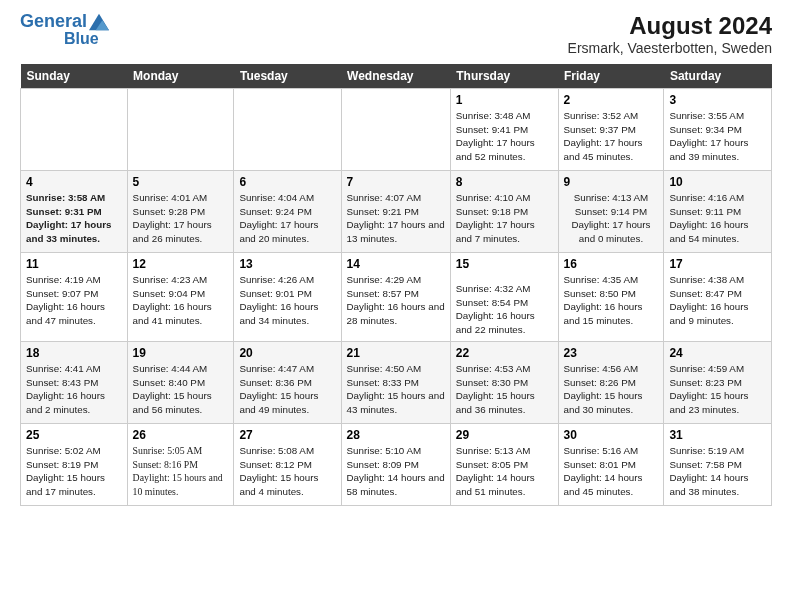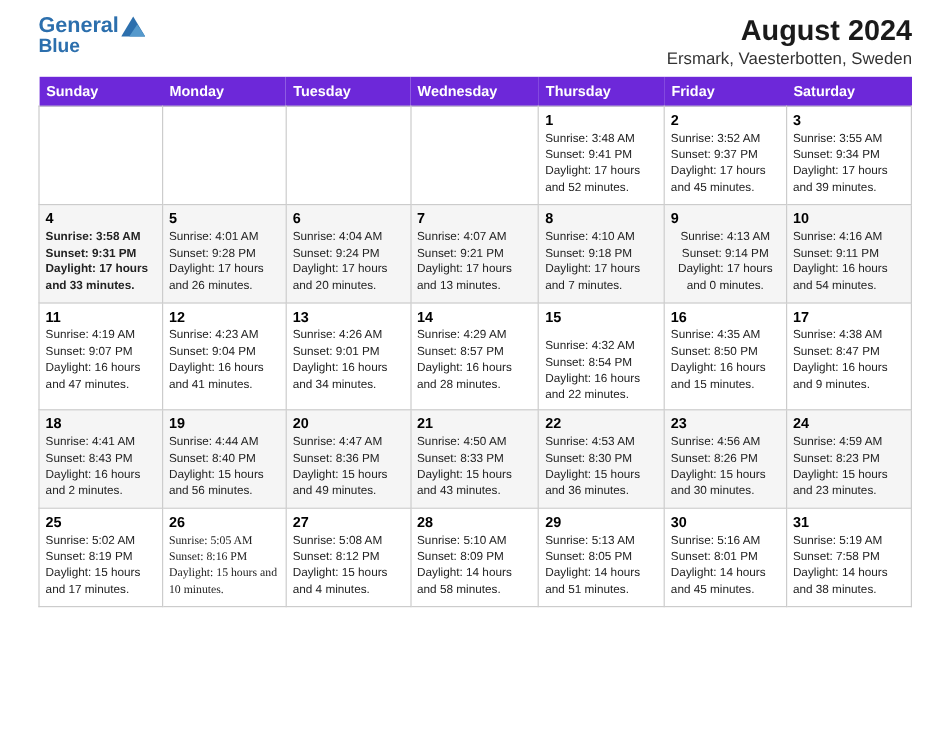--- a/index.html
+++ b/index.html
@@ -5,21 +5,21 @@
     * { margin: 0; padding: 0; box-sizing: border-box; }
     body {
       font-family: Arial, sans-serif;
       background: #fff;
       width: 792px;
       height: 612px;
       overflow: hidden;
     }
     .page {
       width: 792px;
-      padding: 12px 32px;
+      padding: 12px 20px;
     }
     .header {
       display: flex;
       justify-content: space-between;
       align-items: flex-start;
       margin-bottom: 8px;
     }
     .logo {
       display: flex;
       align-items: center;
@@ -49,21 +49,21 @@
     .subtitle {
       font-size: 14px;
       color: #333;
     }
     table {
       width: 100%;
       border-collapse: collapse;
       font-size: 10.5px;
     }
     thead tr th {
-      background-color: #6d28d9;
+      background-color: #404040;
       color: #fff;
       text-align: left;
       padding: 5px 6px;
       font-size: 12px;
       font-weight: bold;
     }
     tbody tr td {
       border: 1px solid #ccc;
       padding: 4px 5px;
       vertical-align: top;
@@ -113,21 +113,21 @@
       <div>
         <div style="display:flex;align-items:center;">
           <span class="logo-text">
             <span>General</span>
           </span>
           <svg class="logo-icon" viewBox="0 0 24 20" xmlns="http://www.w3.org/2000/svg">
             <polygon points="0,20 12,0 24,20" fill="#2c6fad"></polygon>
             <polygon points="8,20 16,8 24,20" fill="#5599cc"></polygon>
           </svg>
         </div>
-        <div style="display:flex;align-items:center;margin-top:-2px;">
+        <div style="display:flex;align-items:center;margin-top:-2px;margin-left:44px;">
           <span class="logo-text" style="color:#2c6fad;font-size:16px;">Blue</span>
         </div>
       </div>
     </div>
     <div class="title-block">
       <div class="main-title">August 2024</div>
       <div class="subtitle">Ersmark, Vaesterbotten, Sweden</div>
     </div>
   </div>
 

